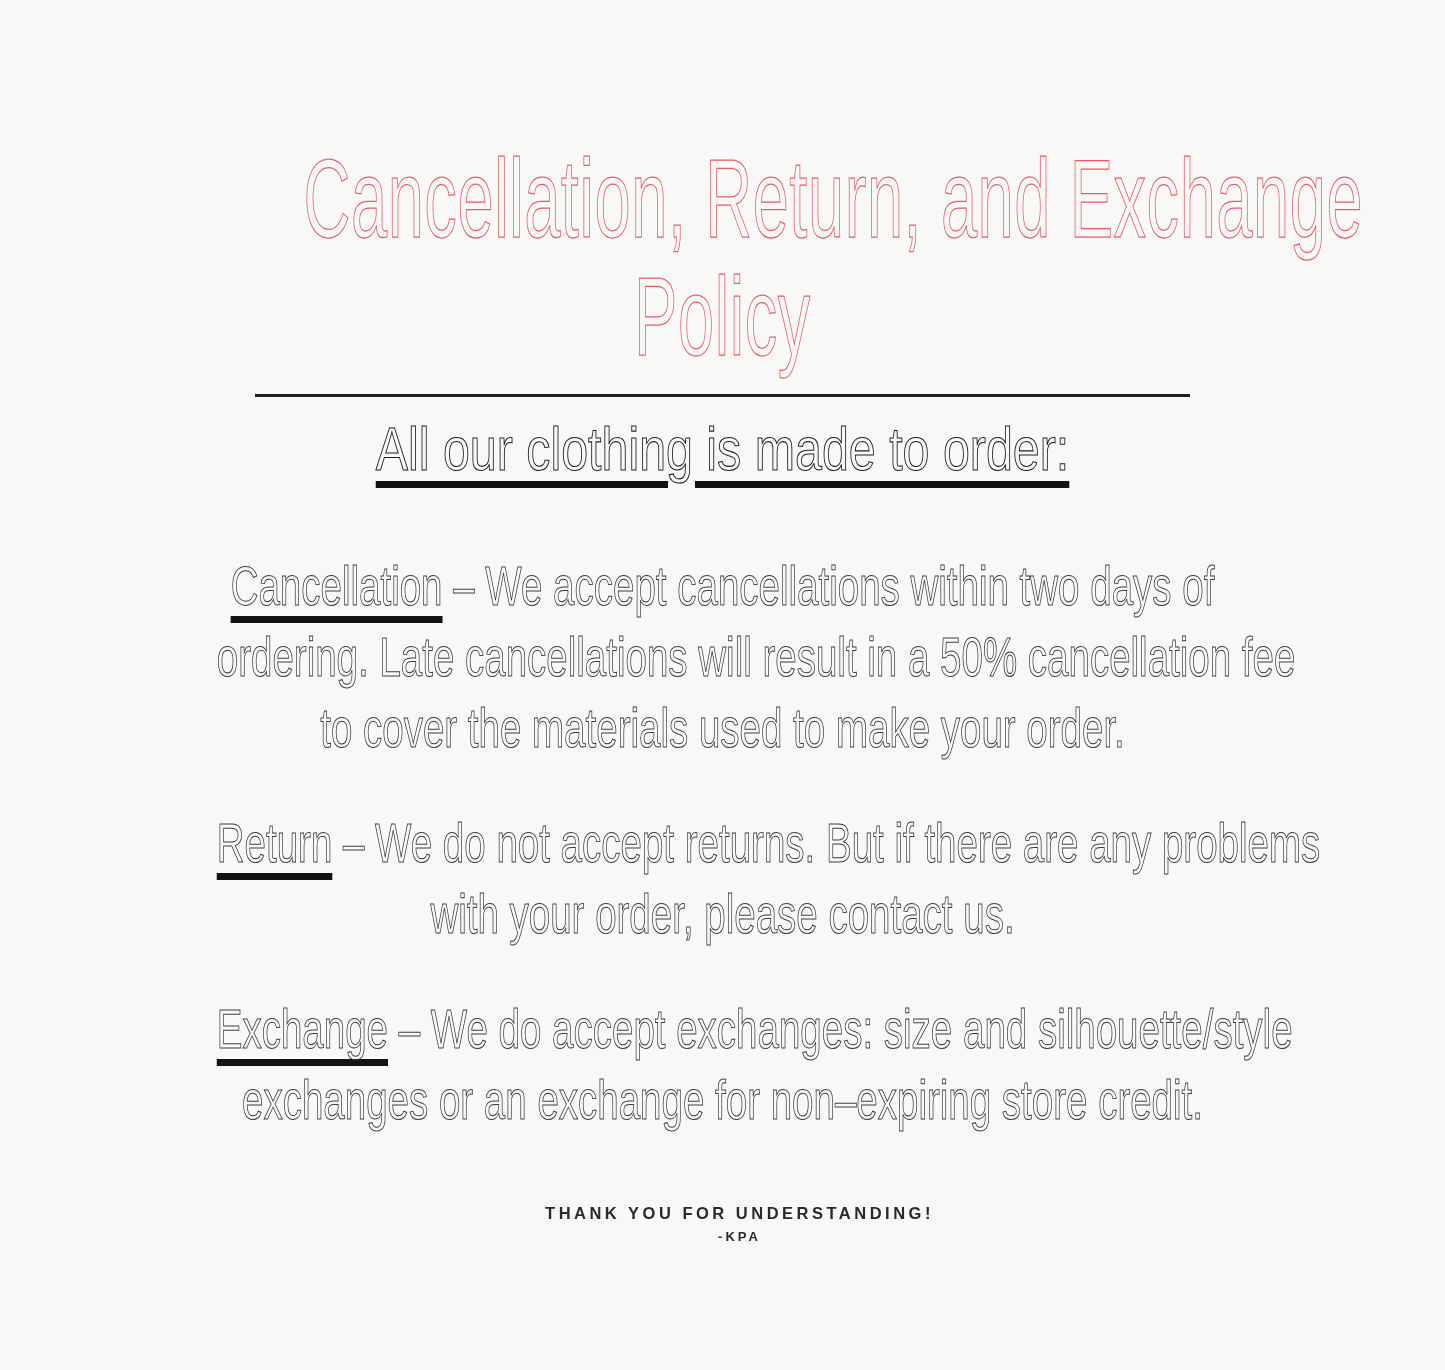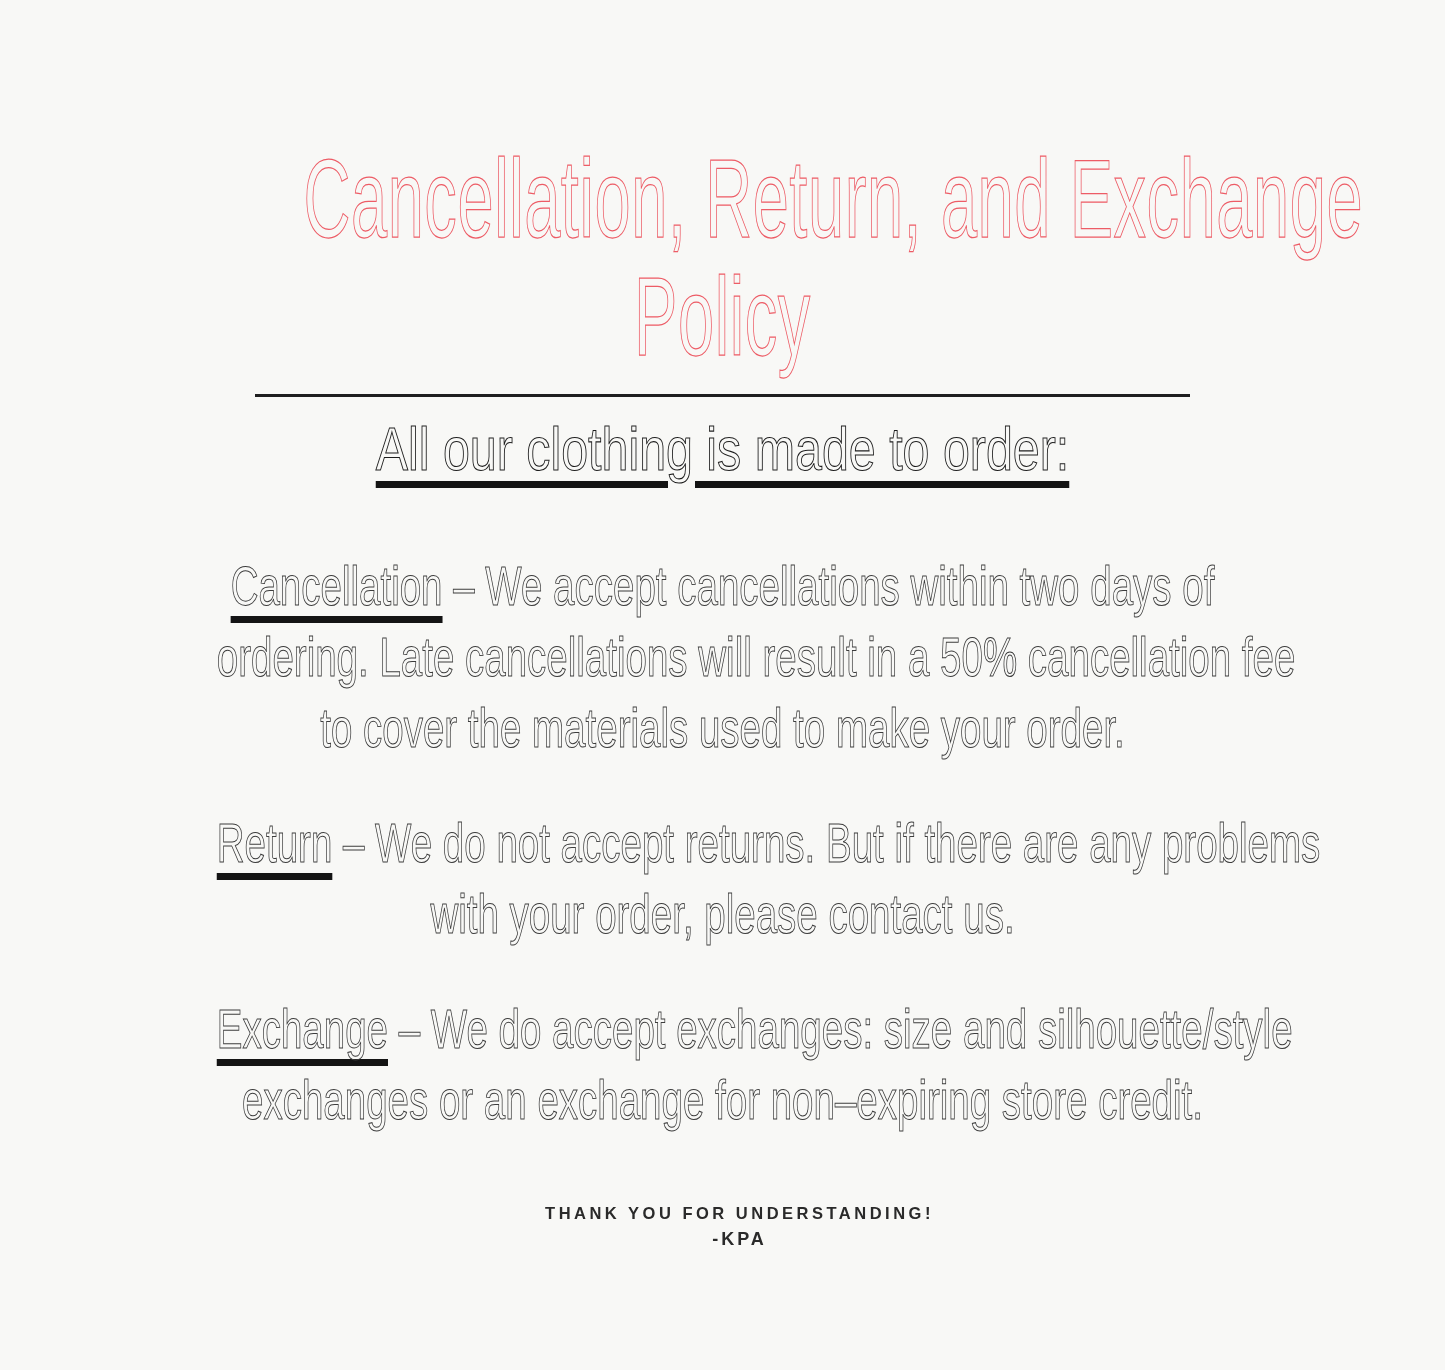--- a/index.html
+++ b/index.html
@@ -87,21 +87,21 @@
     color: #2a2a2a;
     padding-left: 34px;
   }
   .footer-thanks {
     font-size: 16.5px;
     font-weight: 700;
     letter-spacing: 3.5px;
   }
   .footer-signature {
     margin-top: 6px;
-    font-size: 18px;
+    font-size: 13px;
     font-weight: 700;
     letter-spacing: 3px;
   }
 </style>
 </head>
 <body>
 
 <div class="poster">
 
   <div class="title hairline">

